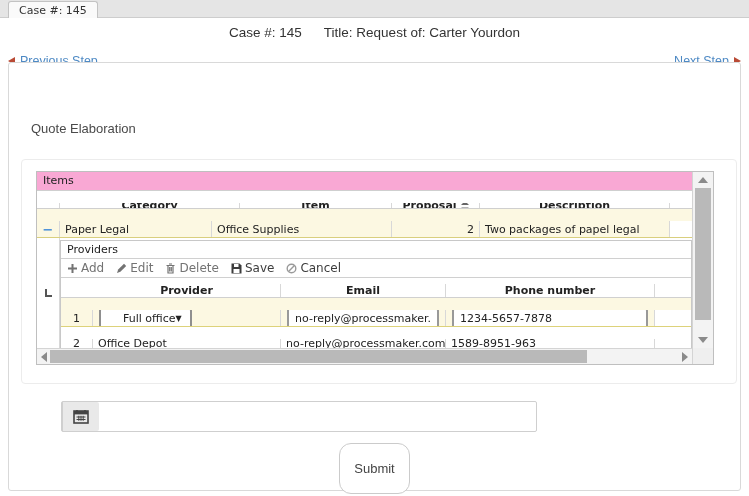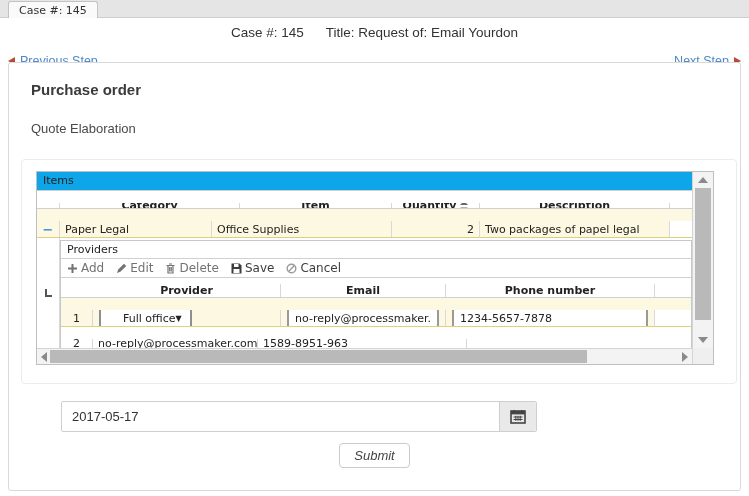--- a/index.html
+++ b/index.html
@@ -35,21 +35,21 @@
   .form-subtitle { position:absolute; top:58px; left:22px; font-size:13px; color:#4a4a4a; }
   .subpanel { position:absolute; top:96px; left:12px; width:716px; height:225px;
               border:1px solid #ececec; border-radius:4px; }
 
   
   .grid { position:absolute; top:11px; left:14px; width:678px; height:194px;
           border:1px solid #bfbfbf; display:flex;
           font-family:"DejaVu Sans", sans-serif; font-size:11px; color:#222; }
   .grid-main { width:655px; display:flex; flex-direction:column; }
   .g-caption { height:19px; line-height:18px; padding-left:6px;
-               border-bottom:1px solid #cfcfcf; background:#0ea5e9; }
+               border-bottom:1px solid #cfcfcf; background:#f9a8d4; }
   .grow { display:flex; }
   .cell { border-right:1px solid #d8d8d8; overflow:hidden; white-space:nowrap;margin-top:12px; }
   .oc-expand { width:23px; flex:none; display:flex; align-items:center; justify-content:center; }
   .oc-category { width:180px; flex:none; }
   .oc-item { width:152px; flex:none; }
   .oc-qty { width:88px; flex:none; }
   .oc-desc { width:190px; flex:none; }
   .oc-fill { flex:1; border-right:none; }
   .g-header { height:18px; border-bottom:1px solid #cfcfcf; }
   .g-header .cell { font-weight:bold; display:flex; align-items:center; justify-content:center; gap:4px; }
@@ -128,61 +128,60 @@
   .deadline-row { position:absolute; top:338px; left:52px; display:flex; align-items:center; }
   .deadline-label { font-size:13px; font-weight:bold; color:#3b3b3b; margin-right:10px; }
   .req { color:#d43f3a; margin-left:2px; }
   .dategroup { display:flex; width:476px; height:31px; border:1px solid #cfcfcf; border-radius:2px; }
   .date-input { flex:1; border:none; outline:none; font-family:"Liberation Sans", sans-serif;
                 font-size:13px; color:#333; padding:0 10px; border-radius:2px 0 0 2px; }
   .cal-btn { width:37px; background:#e9e9e9; border-left:1px solid #cfcfcf; display:flex;
              align-items:center; justify-content:center; cursor:pointer; border-radius:0 2px 2px 0; }
   .submit-row { position:absolute; top:380px; left:0; width:100%; display:flex; justify-content:center; }
   .submit-btn { font-family:"Liberation Sans", sans-serif; font-size:13px; color:#444;
-                background:#fff; border:1px solid #cbcbcb; border-radius:4px;
-                padding:4px 14px; cursor:pointer;font-style:italic; }
+                background:#fff; border:1px solid #cbcbcb; border-radius:12px;
+                padding:17px 14px; cursor:pointer; }
 </style>
 </head>
 <body>
 
 <div class="tabstrip">
   <div class="tab">Case #: 145</div>
 </div>
 
 <div class="case-header">
   <span>Case #: 145</span>
-  <span>Title: Request of: Email Yourdon</span>
+  <span>Title: Request of: Carter Yourdon</span>
 </div>
 
 <div class="stepnav">
   <span class="navlink">
     <span class="tri-left"></span>
     <span>Previous Step</span>
   </span>
   <span class="navlink right">
     <span>Next Step</span>
     <span class="tri-right"></span>
   </span>
 </div>
 
 <div class="panel">
-  <div class="form-title">Purchase order</div>
   <div class="form-subtitle">Quote Elaboration</div>
 
   <div class="subpanel">
     <div class="grid">
       <div class="grid-main">
         <div class="g-caption">Items</div>
 
         <div class="grow g-header">
           <div class="cell oc-expand"></div>
           <div class="cell oc-category">Category</div>
           <div class="cell oc-item">Item</div>
           <div class="cell oc-qty">
-            <span>Quantity</span>
+            <span>Proposal</span>
             <span class="sorticon">
                 <span class="s-up"></span>
                 <span class="s-dn"></span>
               </span>
           </div>
           <div class="cell oc-desc">Description</div>
           <div class="cell oc-fill"></div>
         </div>
 
         <div class="grow item-row yellow">
@@ -260,20 +259,21 @@
                   <input class="edit-input email-in" value="no-reply@processmaker.com" style="">
                 </div>
                 <div class="cell ic-phone">
                   <input class="edit-input phone-in" value="1234-5657-7878" style="">
                 </div>
                 <div class="cell ic-fill"></div>
               </div>
 
               <div class="ig-row2">
                 <div class="cell ic-num">2</div>
+                <div class="cell ic-provider">Office Depot</div>
                 <div class="cell ic-email">no-reply@processmaker.com</div>
                 <div class="cell ic-phone">1589-8951-963</div>
                 <div class="cell ic-fill"></div>
               </div>
             </div>
           </div>
         </div>
 
         <div class="hscroll">
           <span class="ha-left"></span>
@@ -288,21 +288,20 @@
           <span class="vthumb"></span>
           <span class="va-dn"></span>
         </div>
         <div class="vcorner"></div>
       </div>
     </div>
   </div>
 
   <div class="deadline-row">
     <span class="dategroup">
-      <input class="date-input" value="2017-05-17" style="">
       <span class="cal-btn">
         <svg width="16" height="15" viewBox="0 0 16 15">
           <rect x="1" y="2" width="14" height="12" fill="none" stroke="#444" stroke-width="1.6"></rect>
           <rect x="1" y="2" width="14" height="3.4" fill="#444"></rect>
           <path d="M4 1v2.5M12 1v2.5" stroke="#444" stroke-width="1.6"></path>
           <path d="M3.5 8h9M3.5 10.5h9M5.8 6.8v5M8 6.8v5M10.2 6.8v5" stroke="#444" stroke-width="1"></path>
         </svg>
       </span>
     </span>
   </div>

